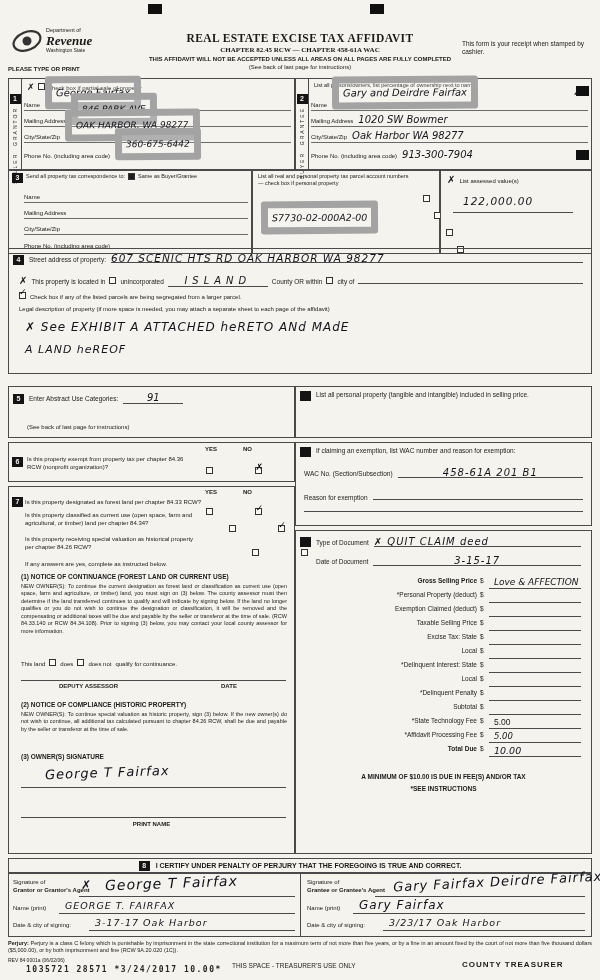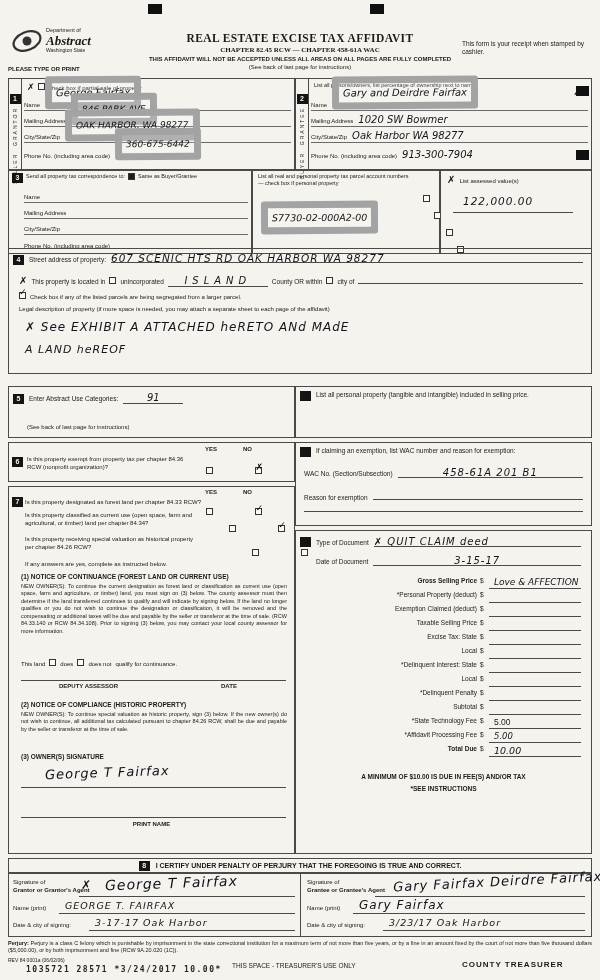--- a/index.html
+++ b/index.html
@@ -52,21 +52,21 @@
   <div class="redact" style="left:576px;top:150px;width:13px;height:10px"></div>
 
   <div class="abs" style="left:10px;top:26px">
     <svg width="34" height="30" viewBox="0 0 34 30">
       <ellipse cx="17" cy="15" rx="14" ry="9" fill="none" stroke="#333" stroke-width="2.2" transform="rotate(-22 17 15)"></ellipse>
       <circle cx="17" cy="15" r="4.5" fill="#333"></circle>
     </svg>
   </div>
   <div class="abs" style="left:46px;top:27px">
     <div class="l55">Department of</div>
-    <div class="dept-big">Abstract</div>
+    <div class="dept-big">Revenue</div>
     <div class="l5">Washington State</div>
   </div>
   <div class="abs l6 b" style="left:8px;top:66px">PLEASE TYPE OR PRINT</div>
 
   <div class="abs" style="left:140px;top:32px;width:320px;text-align:center">
     <div class="title">REAL ESTATE EXCISE TAX AFFIDAVIT</div>
     <div class="chapter">CHAPTER 82.45 RCW — CHAPTER 458-61A WAC</div>
     <div class="l6 b" style="margin-top:2px">THIS AFFIDAVIT WILL NOT BE ACCEPTED UNLESS ALL AREAS ON ALL PAGES ARE FULLY COMPLETED</div>
     <div class="l6">(See back of last page for instructions)</div>
   </div>

